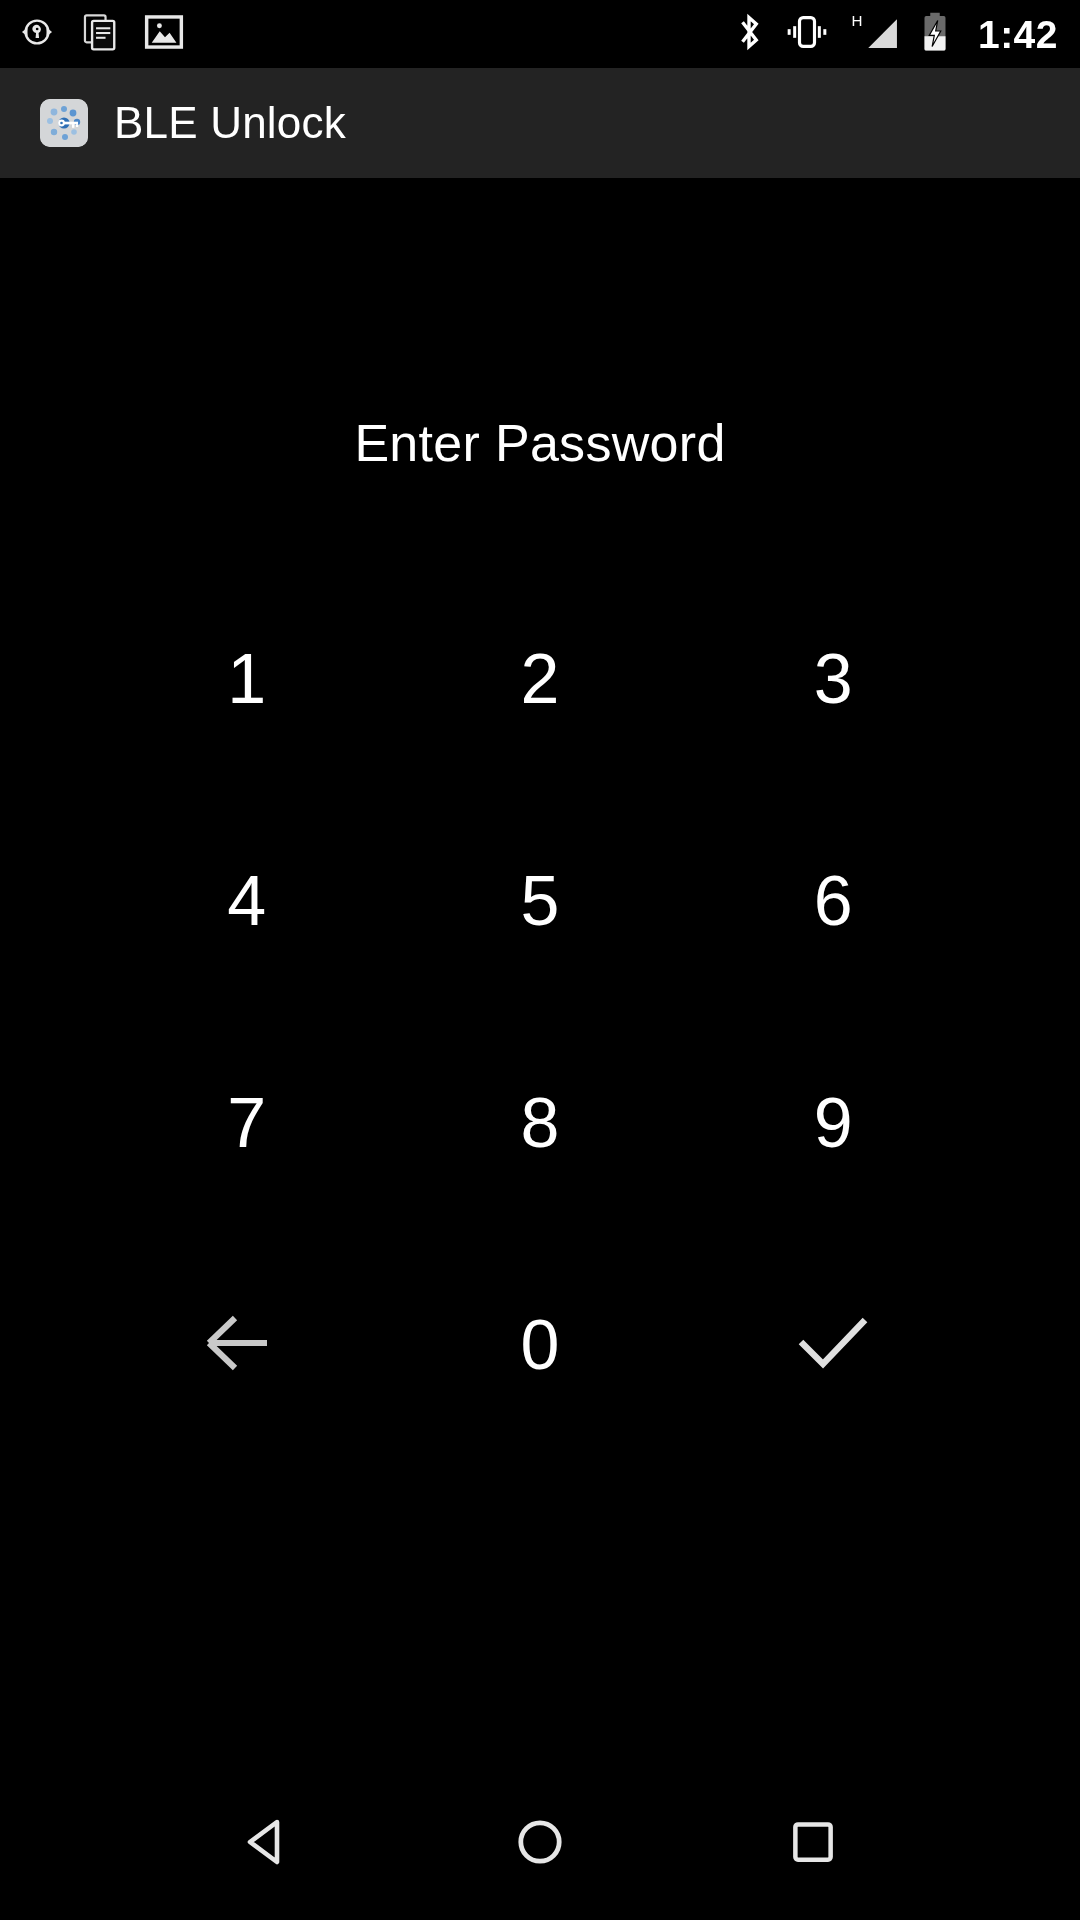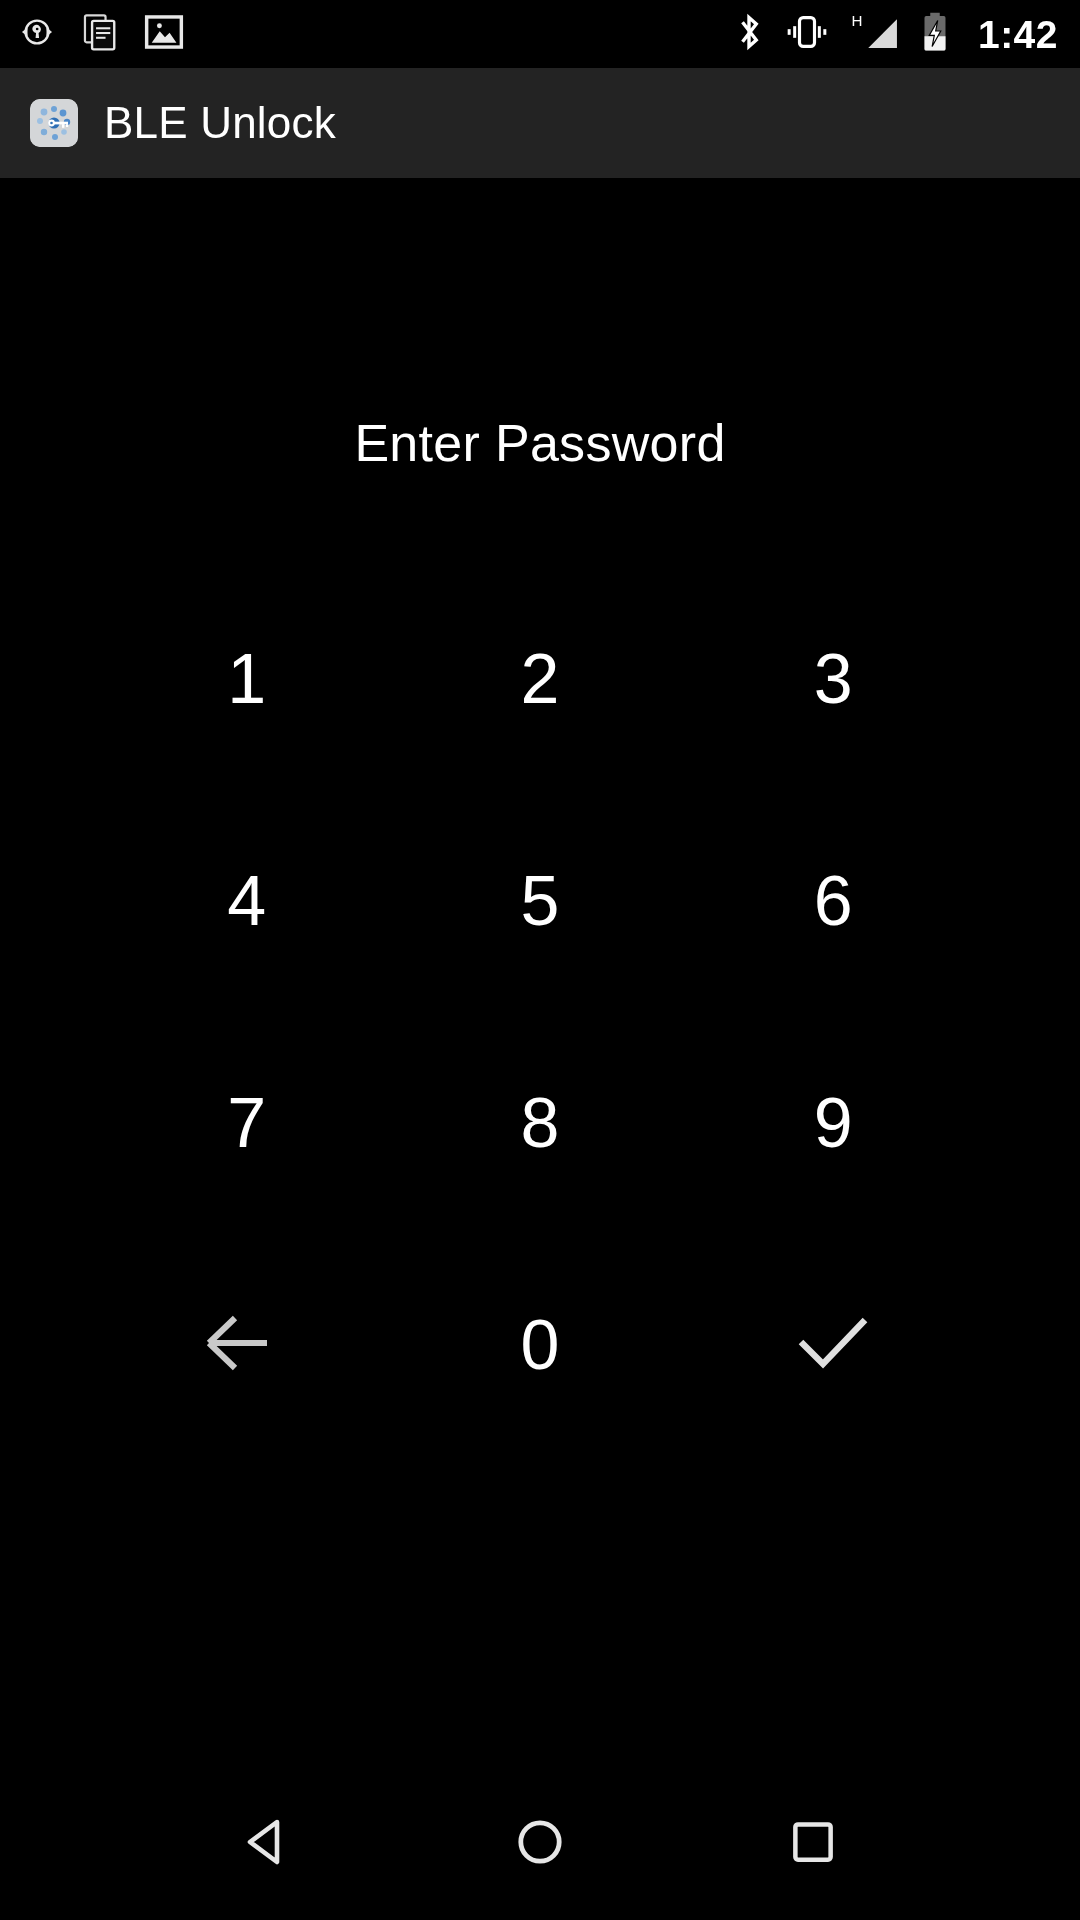--- a/index.html
+++ b/index.html
@@ -34,21 +34,21 @@
     letter-spacing:0.5px;
     margin-left:10px;
     line-height:1;
   }
 
   
   .app-bar {
     height:110px;
     background:#232323;
     display:flex; align-items:center;
-    padding-left:30px;
+    padding-left:40px;
     flex:0 0 auto;
   }
   .app-icon {
     width:48px; height:48px;
     border-radius:10px;
     background:#d4d6d8;
     position:relative;
     overflow:hidden;
     flex:0 0 auto;
   }

